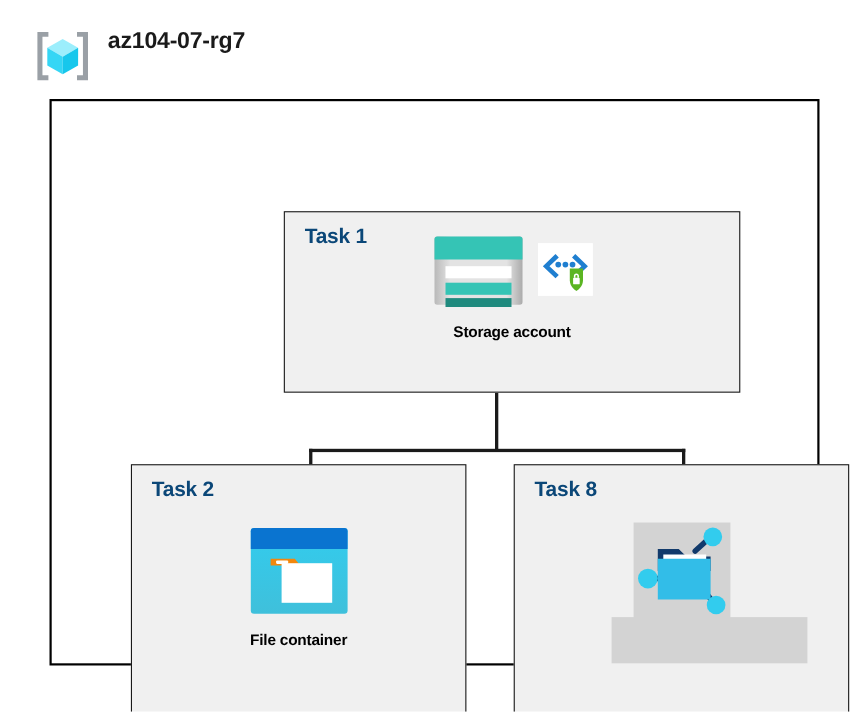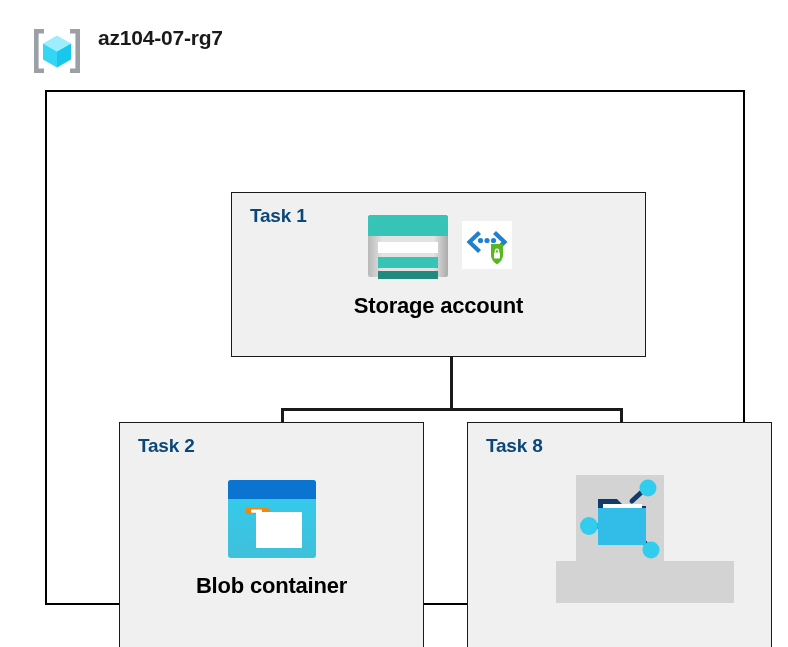--- a/index.html
+++ b/index.html
@@ -53,39 +53,39 @@
     box-sizing: border-box;
   }
 
   
   .task-box {
     position: absolute;
     background: #f0f0f0;
     border: 1.6px solid #1a1a1a;
     box-sizing: border-box;
   }
-  #task1-box { left: 184px; top: 100px; width: 415px; height: 165px; }
+  #task1-box { left: 211px; top: 100px; width: 415px; height: 165px; }
   #task2-box { left: 72px;  top: 330px; width: 305px; height: 243px; }
   #task3-box { left: 420px; top: 330px; width: 305px; height: 243px; }
 
   .task-label {
     position: absolute;
     left: 18px;
     top: 12px;
     font-size: 19px;
     font-weight: bold;
     color: #0b4778;
     letter-spacing: -0.2px;
   }
 
   .node-caption {
     position: absolute;
     width: 100%;
     text-align: center;
-    font-size: 22px;
+    font-size: 14px;
     font-weight: bold;
     color: #000000;
     letter-spacing: -0.2px;
   }
 
   
   .icon-row {
     position: absolute;
     display: flex;
     align-items: center;
@@ -236,21 +236,21 @@
             <path d="M2 5 A3 3 0 0 1 5 2 L87 2 A3 3 0 0 1 90 5 L90 21 L2 21 Z" fill="#0a74d0"></path>
 
             <path d="M20 30 L42 30 L47 36 L20 36 Z" fill="#f2870d"></path>
             <rect x="25" y="31.5" width="11" height="3.2" rx="1" fill="#ffffff"></rect>
 
             <rect x="30" y="34" width="46" height="36" fill="#ffffff"></rect>
           </svg>
         </span>
       </div>
 
-      <div class="node-caption" id="task2-caption">Blob container</div>
+      <div class="node-caption" id="task2-caption">File container</div>
     </div>
 
     <div class="task-box" id="task3-box">
       <div class="task-label">Task 8</div>
 
       <div id="task3-icon-wrap">
         <span>
           <svg width="96" height="96" viewBox="0 0 96 96" xmlns="http://www.w3.org/2000/svg">
 
             <rect x="4" y="4" width="88" height="88" fill="#d3d3d3"></rect>

